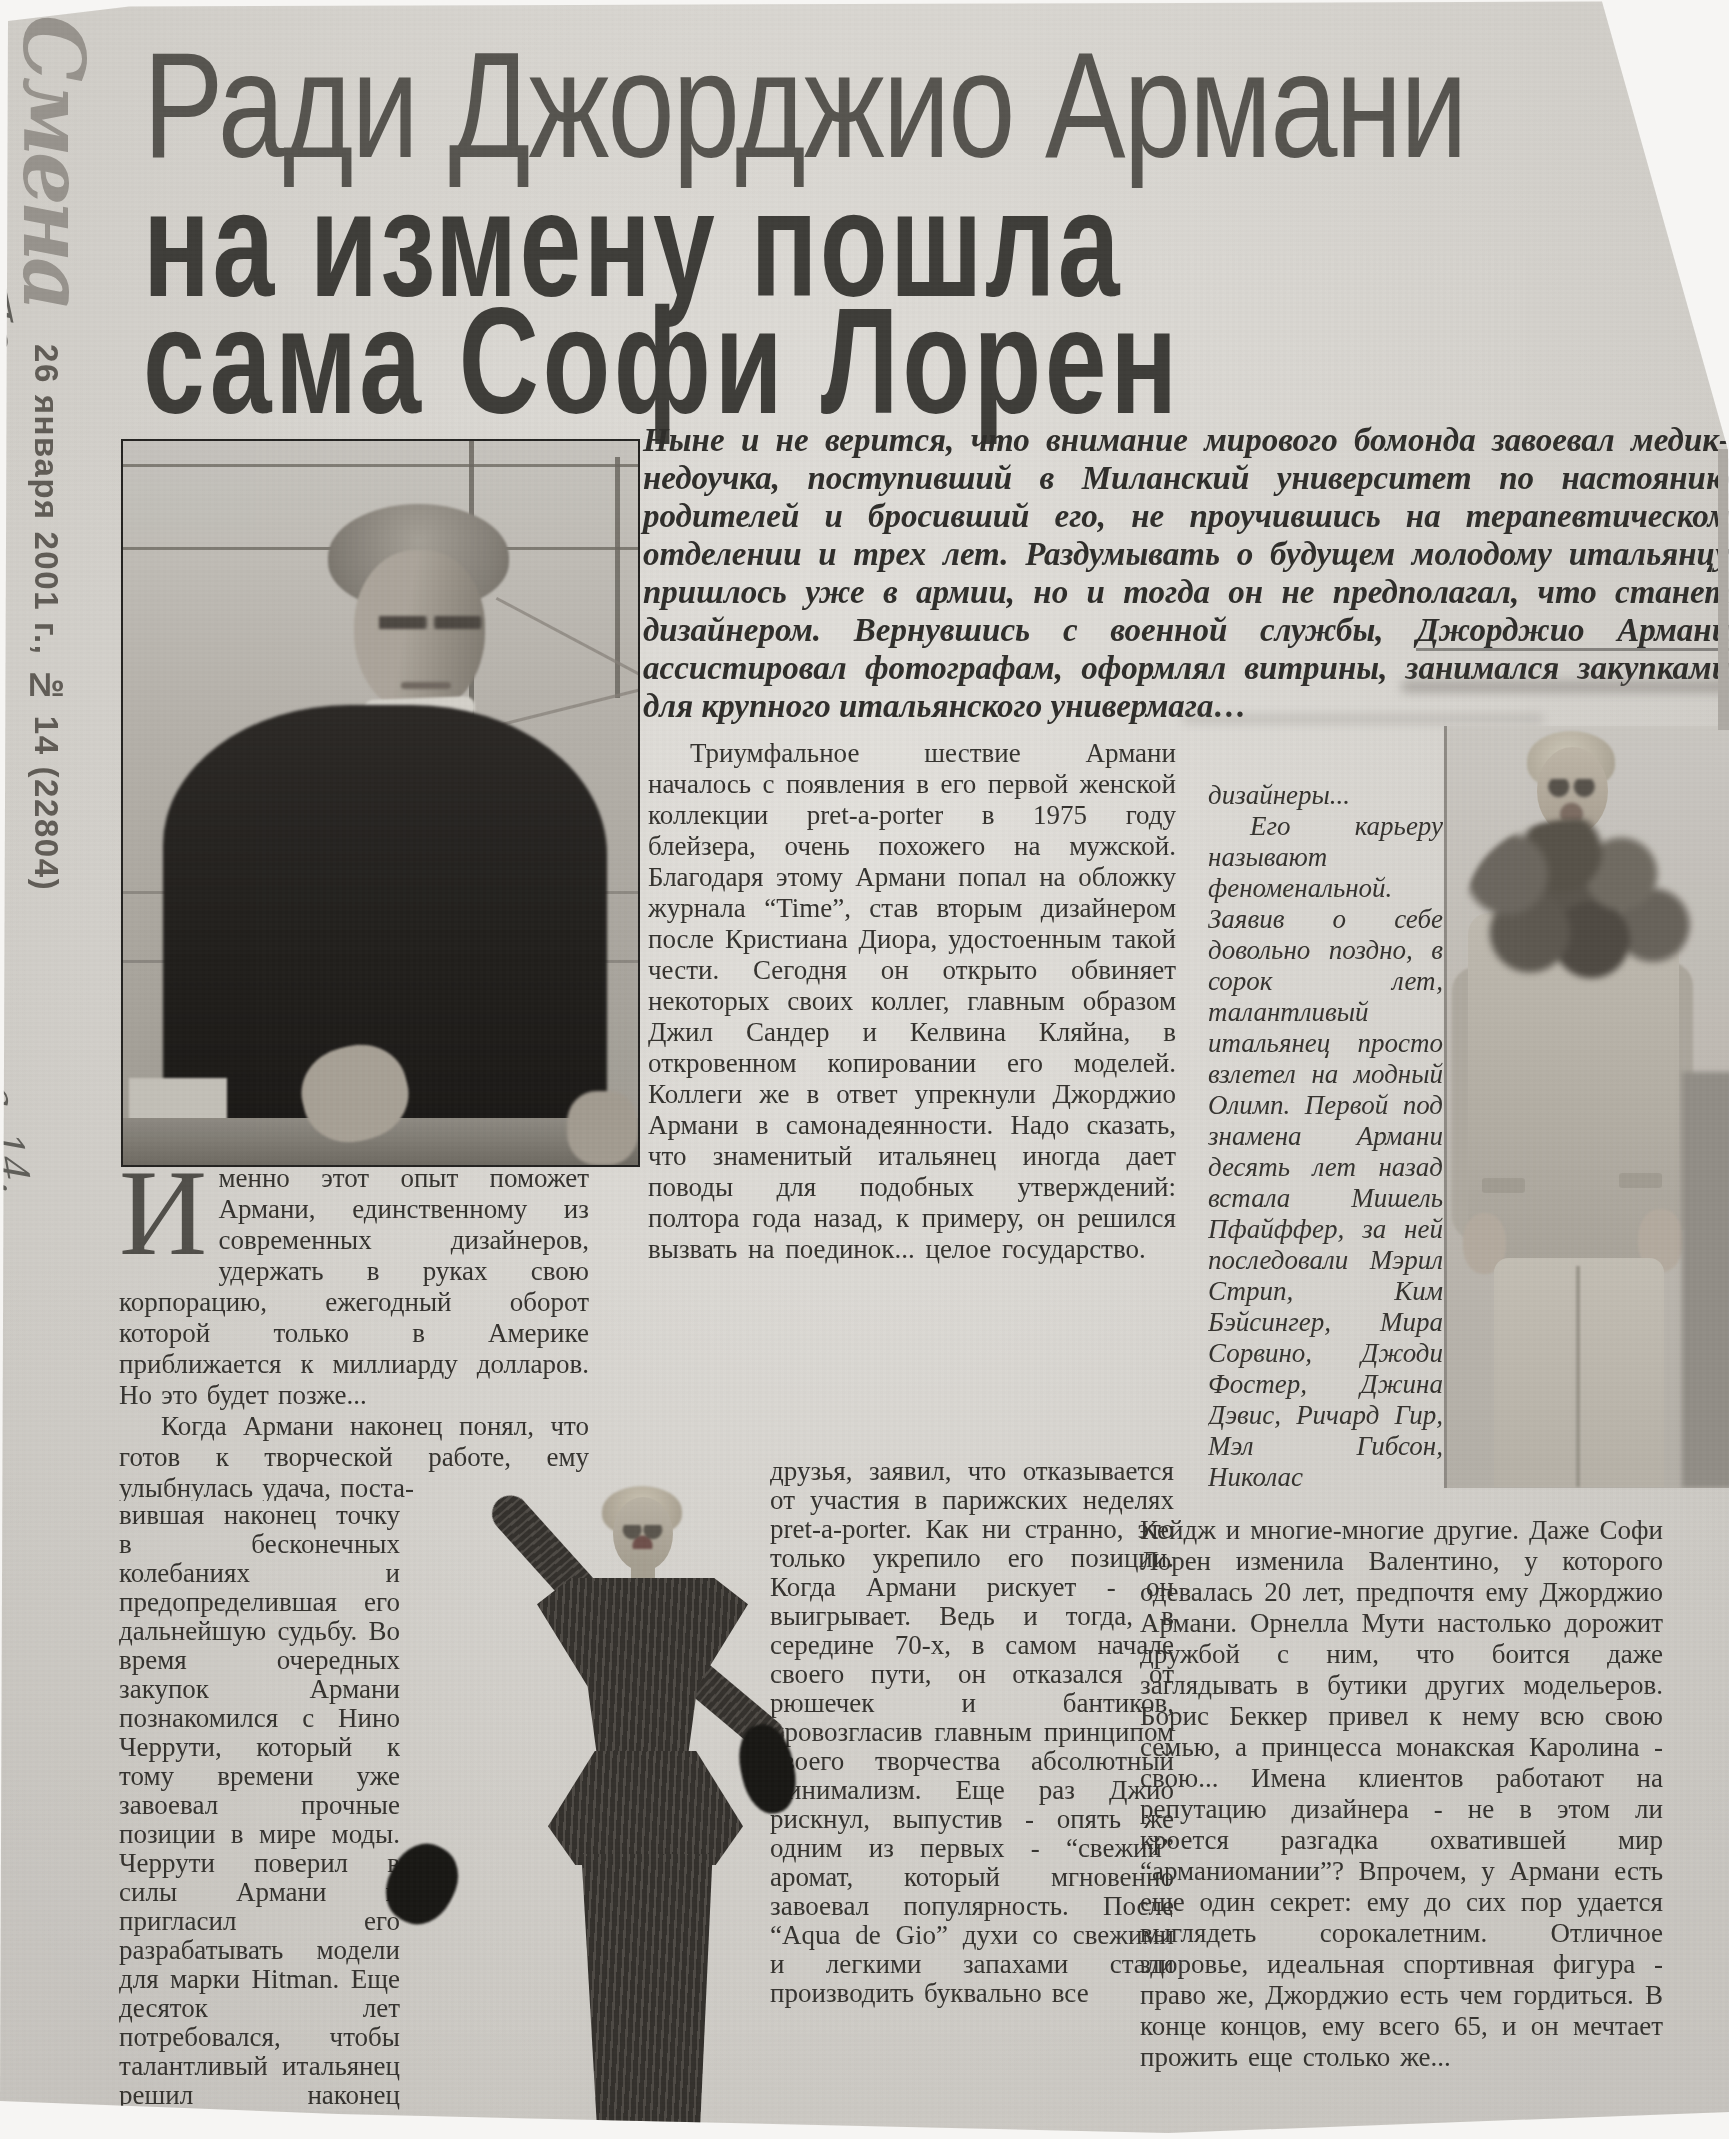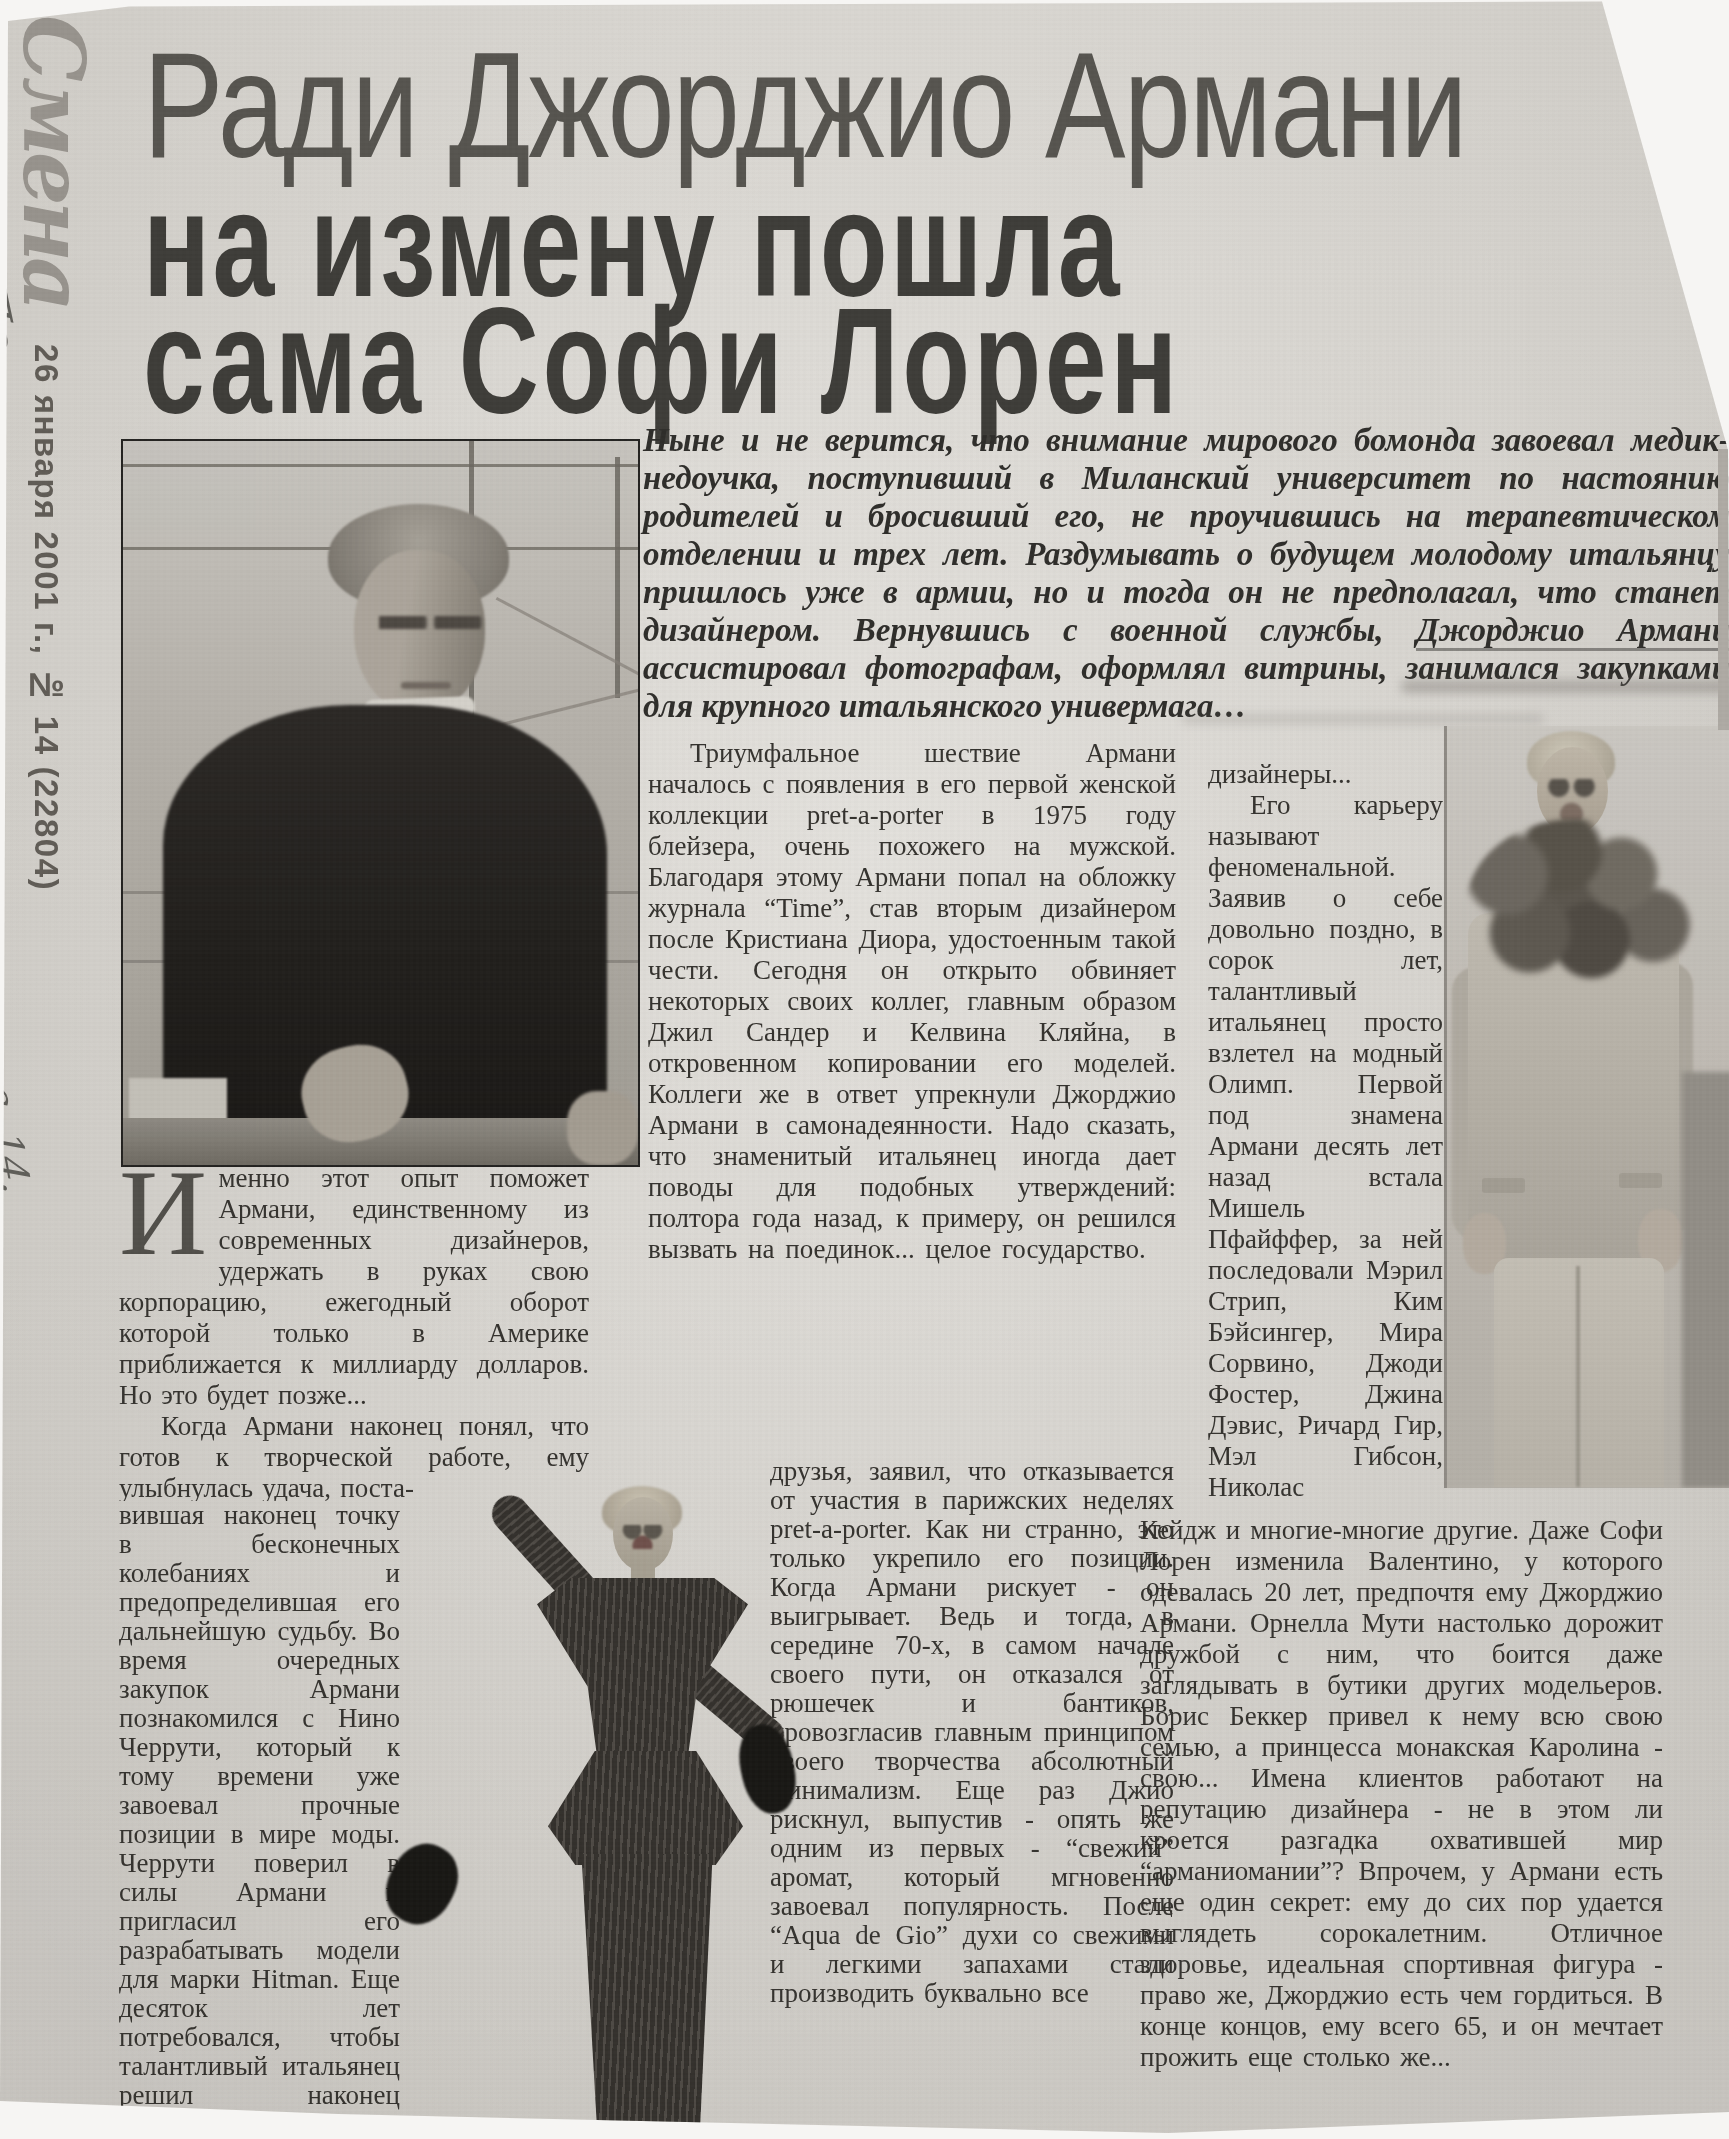--- a/index.html
+++ b/index.html
@@ -70,21 +70,21 @@
     position:absolute;color:#34322e;text-align:justify;
     font-family:"Liberation Serif", serif;font-size:27px;line-height:31px;
     word-spacing:2.4px;overflow:hidden;filter:blur(0.2px);
   }
   .bodycol p{margin:0;}
   .bodycol p.ind{text-indent:42px;}
   .col1w{left:119px;top:1163px;width:470px;height:338px;}
   .col1n{left:119px;top:1501px;width:281px;height:635px;line-height:29px;}
   .col2w{left:648px;top:738px;width:528px;height:717px;word-spacing:4px;}
   .col2n{left:770px;top:1457px;width:404px;height:677px;line-height:29px;word-spacing:3.2px;}
-  .col3n{left:1208px;top:759px;width:235px;height:772px;word-spacing:4.8px;}
+  .col3n{left:1208px;top:780px;width:235px;height:772px;word-spacing:4.8px;font-style:italic;}
   .col3w{left:1140px;top:1515px;width:523px;height:619px;word-spacing:3.2px;}
   .dropcap{
     float:left;font-family:"Liberation Serif", serif;font-weight:400;
     font-size:122px;line-height:90px;color:#514f4a;
     margin:4.8px 11.3px 0 0;
   }
 
   
   .ph{position:absolute;overflow:hidden;}
   .ph-armani{left:121px;top:439px;width:515px;height:724px;border:2.4px solid #232220;

